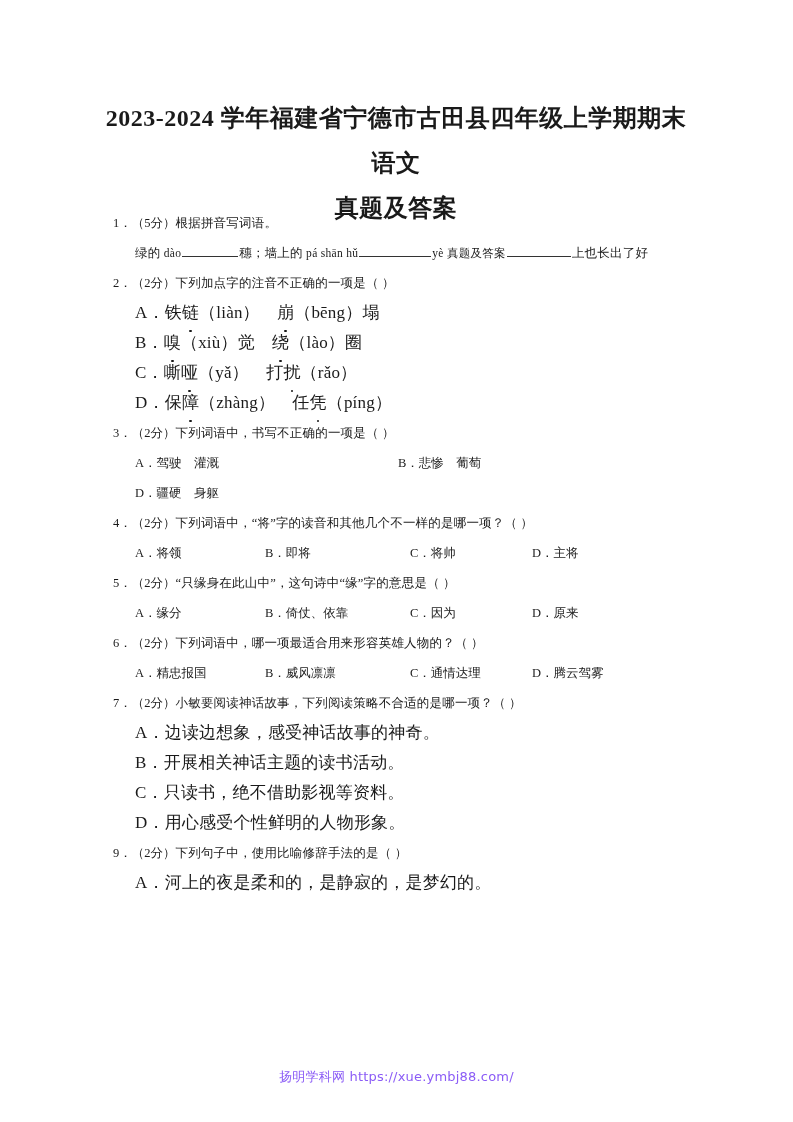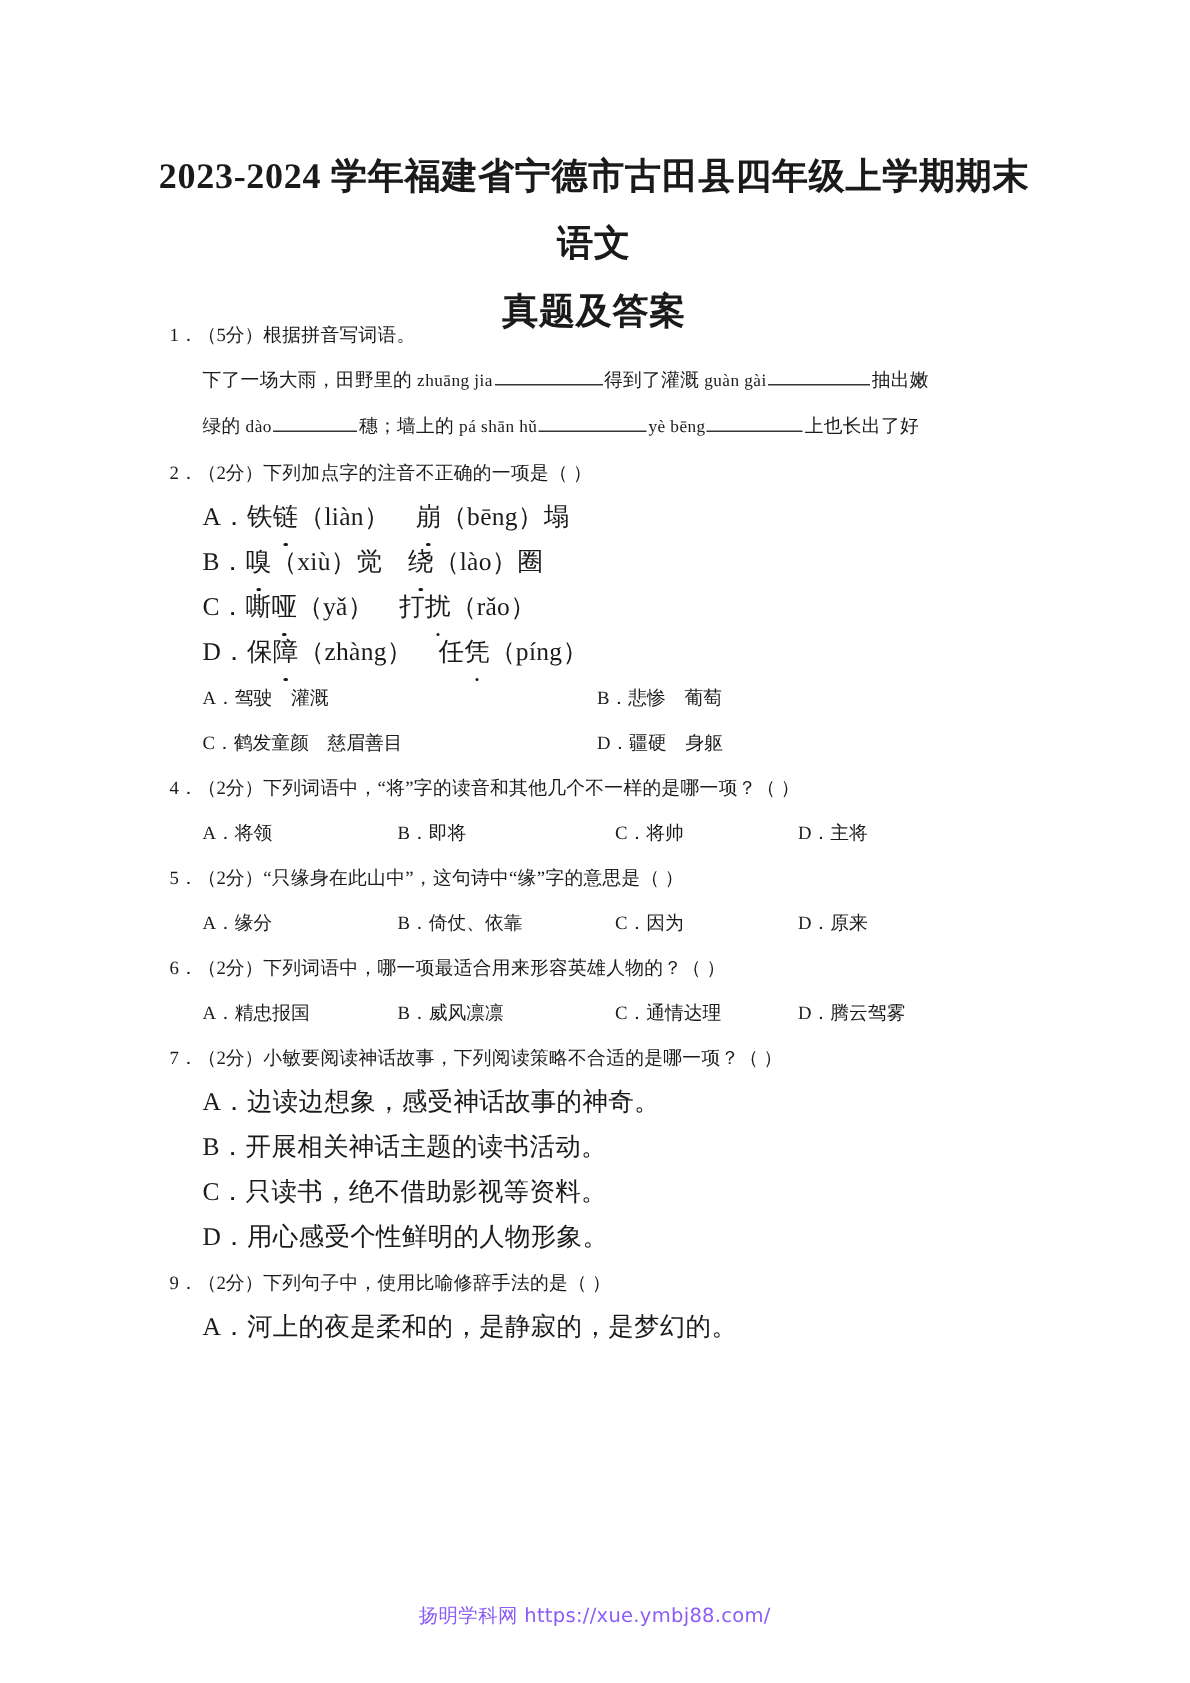--- a/index.html
+++ b/index.html
@@ -153,37 +153,36 @@
 <div class="page">
 
   <div class="doc-title">
     <span class="ln">2023-2024 学年福建省宁德市古田县四年级上学期期末语文</span>
     <span class="ln">真题及答案</span>
   </div>
 
   <div class="body-area" id="questions-root">
       <div class="q-block">
         <div class="q-stem"><span class="q-num">1．（5分）</span><span>根据拼音写词语。</span></div>
-        <div class="q-para"><span>下了一场大雨，田野里的 </span><span class="py">zhuāng jia</span><span class="blank w1"></span><span>得到了灌溉 </span><span class="py">guàn gài</span><span class="blank w2"></span><span>抽出嫩</span></div>
-        <div class="q-para"><span>绿的 </span><span class="py">dào</span><span class="blank w3"></span><span>穗；墙上的 </span><span class="py">pá shān hǔ</span><span class="blank w4"></span><span class="py">yè bēng</span><span class="blank w5"></span><span>上也长出了好</span></div>
+        <div class="q-para"><span>绿的 </span><span class="py">dào</span><span class="blank w3"></span><span>穗；墙上的 </span><span class="py">pá shān hǔ</span><span class="blank w4"></span><span class="py">yè 真题及答案</span><span class="blank w5"></span><span>上也长出了好</span></div>
       </div>
       <div class="q-block">
         <div class="q-stem"><span class="q-num">2．（2分）</span><span>下列加点字的注音不正确的一项是（     ）</span></div>
         <div class="opt-line"><span>A．</span><span>铁</span><span class="dotchar">链</span><span>（liàn）　</span><span class="dotchar">崩</span><span>（bēng）塌</span></div>
         <div class="opt-line"><span>B．</span><span class="dotchar">嗅</span><span>（xiù）觉　</span><span class="dotchar">绕</span><span>（lào）圈</span></div>
         <div class="opt-line"><span>C．</span><span>嘶</span><span class="dotchar">哑</span><span>（yǎ）　</span><span>打</span><span class="dotchar">扰</span><span>（rǎo）</span></div>
         <div class="opt-line"><span>D．</span><span>保</span><span class="dotchar">障</span><span>（zhàng）　</span><span>任</span><span class="dotchar">凭</span><span>（píng）</span></div>
       </div>
       <div class="q-block">
+        <div class="q-stem"><span class="q-num">3．（2分）</span><span>下列词语中，书写不正确的一项是（     ）</span></div>
         <div class="opt-row cols2">
           <span class="opt">A．驾驶　灌溉</span>
           <span class="opt">B．悲惨　葡萄</span>
         </div>
         <div class="opt-row cols2">
-          <span class="opt">C．鹤发童颜　慈眉善目</span>
           <span class="opt">D．疆硬　身躯</span>
         </div>
       </div>
       <div class="q-block">
         <div class="q-stem"><span class="q-num">4．（2分）</span><span>下列词语中，“将”字的读音和其他几个不一样的是哪一项？（     ）</span></div>
         <div class="opt-row cols4">
           <span class="opt">A．将领</span>
           <span class="opt">B．即将</span>
           <span class="opt">C．将帅</span>
           <span class="opt">D．主将</span>

